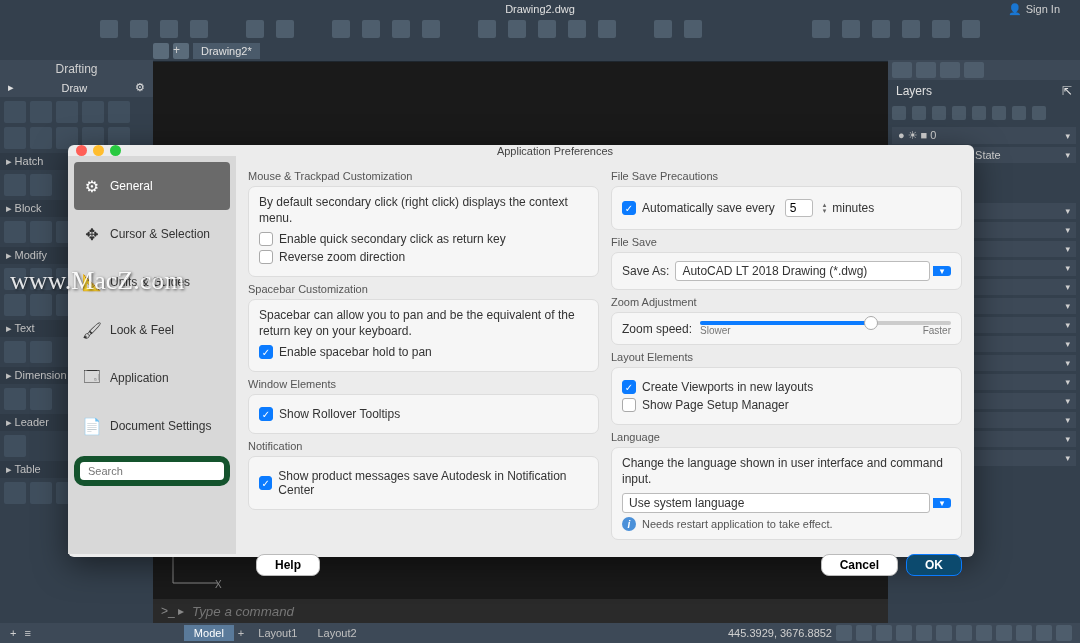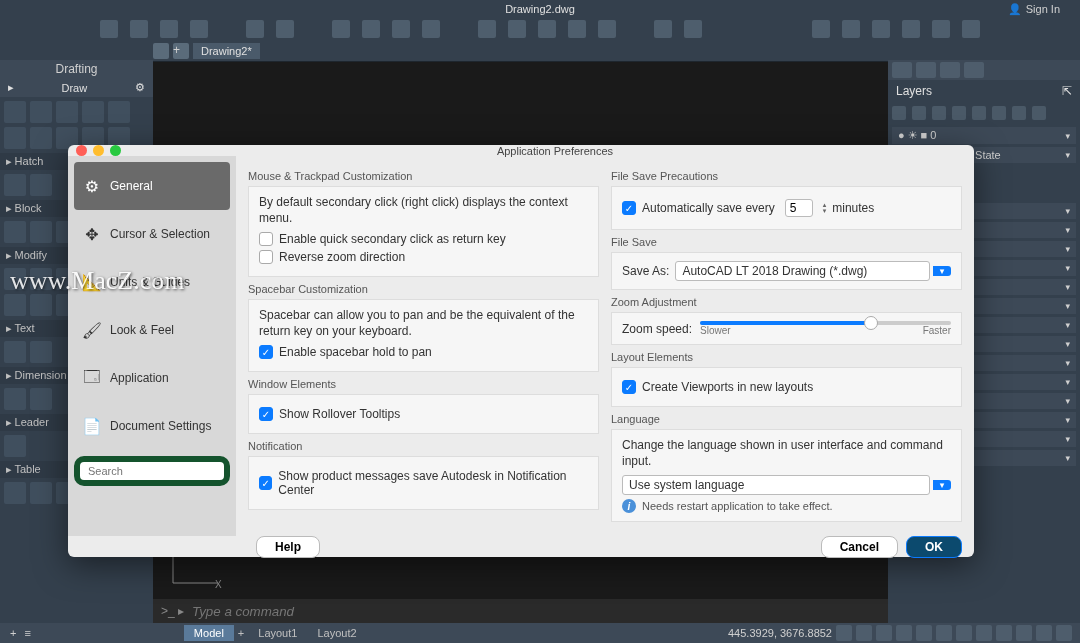--- a/index.html
+++ b/index.html
@@ -67,21 +67,21 @@
 .dialog-body { flex: 1; display: flex; }
 .dialog-sidebar { width: 168px; background: #d8d8d8; padding: 6px; }
 .sb-item { display: flex; align-items: center; gap: 8px; padding: 14px 8px; border-radius: 4px; color: #333; font-size: 12px; cursor: pointer; }
 .sb-item.active { background: #6a6a6a; color: #fff; }
 .sb-icon { width: 20px; height: 20px; display: inline-flex; align-items: center; justify-content: center; font-size: 16px; }
 .search-box { margin: 6px 0; width: 100%; padding: 3px 8px; border-radius: 10px; border: 6px solid #14532d; font-size: 11px; background: #fff; }
 
 .dialog-content { flex: 1; display: flex; padding: 8px 12px; gap: 12px; }
 .col { flex: 1; }
 .section-label { font-size: 11px; color: #555; margin: 6px 0 4px; }
-.section-box { background: #f6f6f6; border: 1px solid #ddd; border-radius: 0; padding: 8px 10px; font-size: 12px; color: #333; margin-bottom: 6px; }
+.section-box { background: #f6f6f6; border: 1px solid #ddd; border-radius: 7px; padding: 8px 10px; font-size: 12px; color: #333; margin-bottom: 6px; }
 .section-box p { margin-bottom: 6px; line-height: 1.3; }
 .chk-row { display: flex; align-items: center; gap: 6px; margin: 4px 0; }
 .chk { width: 14px; height: 14px; border: 1px solid #aaa; border-radius: 3px; background: #fff; display: inline-flex; align-items: center; justify-content: center; }
 .chk.checked { background: #0b7bff; border-color: #0b7bff; color: #fff; font-size: 10px; }
 .num-input { width: 28px; padding: 1px 4px; border: 1px solid #bbb; border-radius: 3px; font-size: 12px; margin: 0 4px; }
 .spinner { display: inline-flex; flex-direction: column; font-size: 7px; line-height: 6px; color: #666; }
 .sel-input { flex: 1; padding: 2px 6px; border: 1px solid #bbb; border-radius: 3px; background: #fff; font-size: 12px; display: flex; justify-content: space-between; align-items: center; }
 .sel-btn { width: 18px; background: #0b7bff; color: #fff; display: inline-flex; align-items: center; justify-content: center; border-radius: 0 3px 3px 0; margin-left: -3px; font-size: 9px; }
 .save-row { display: flex; align-items: center; gap: 6px; }
 .slider-wrap { display: flex; align-items: center; gap: 8px; }
@@ -471,20 +471,24 @@
                 </div>
             </div>
           </div>
         </div>
         <div class="section-label">Layout Elements</div>
         <div class="section-box">
           <div class="chk-row">
               <span class="chk checked">✓</span>
               <span>Create Viewports in new layouts</span>
             </div>
+          <div class="chk-row">
+              <span class="chk"></span>
+              <span>Show Page Setup Manager</span>
+            </div>
         </div>
         <div class="section-label">Language</div>
         <div class="section-box">
           <p>Change the language shown in user interface and command input.</p>
           <div class="save-row">
             <div class="sel-input">
                 <span>Use system language</span>
               </div>
             <div class="sel-btn">▾</div>
           </div>

